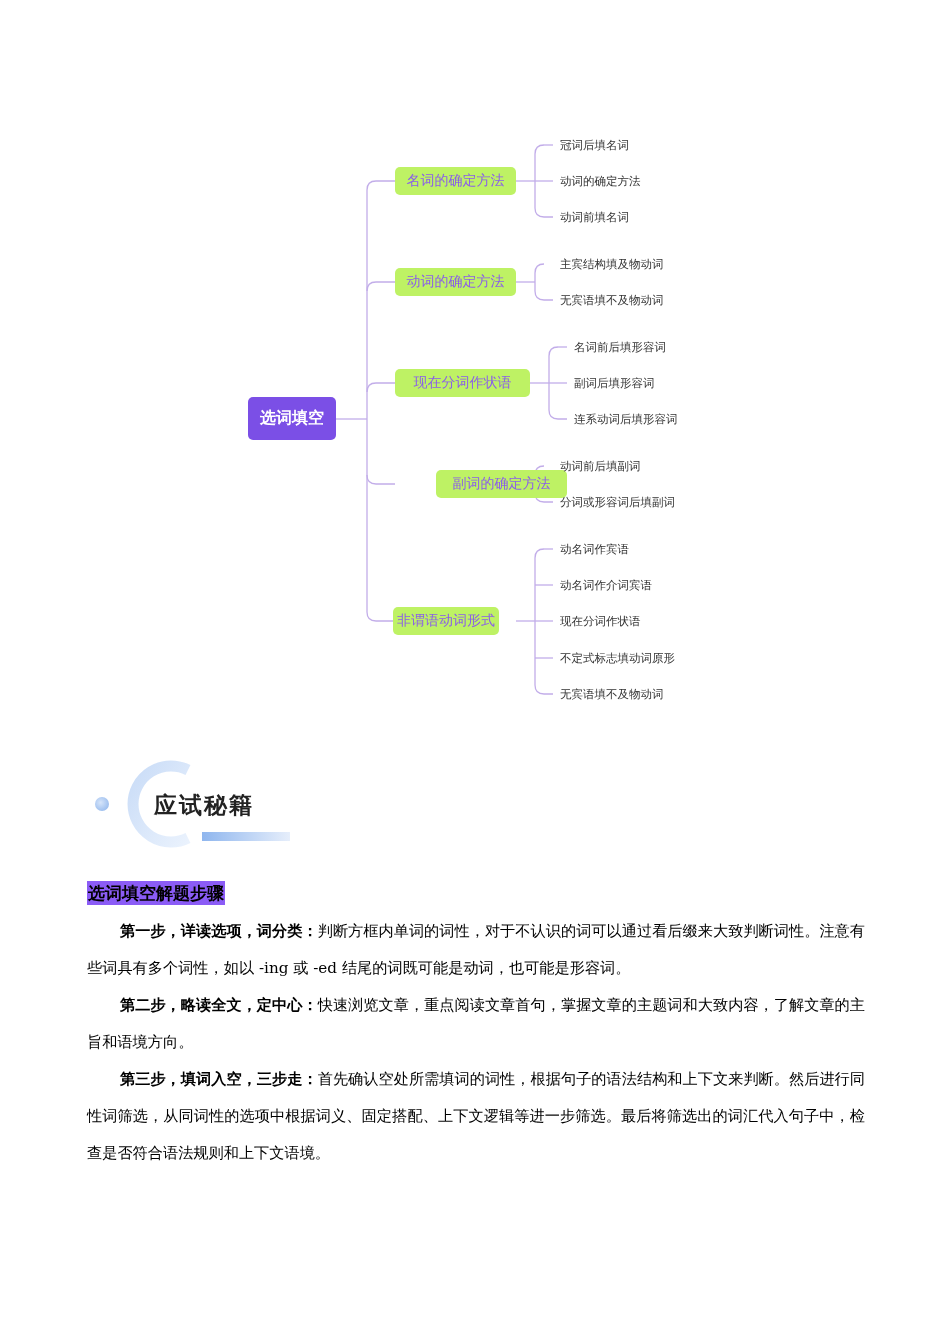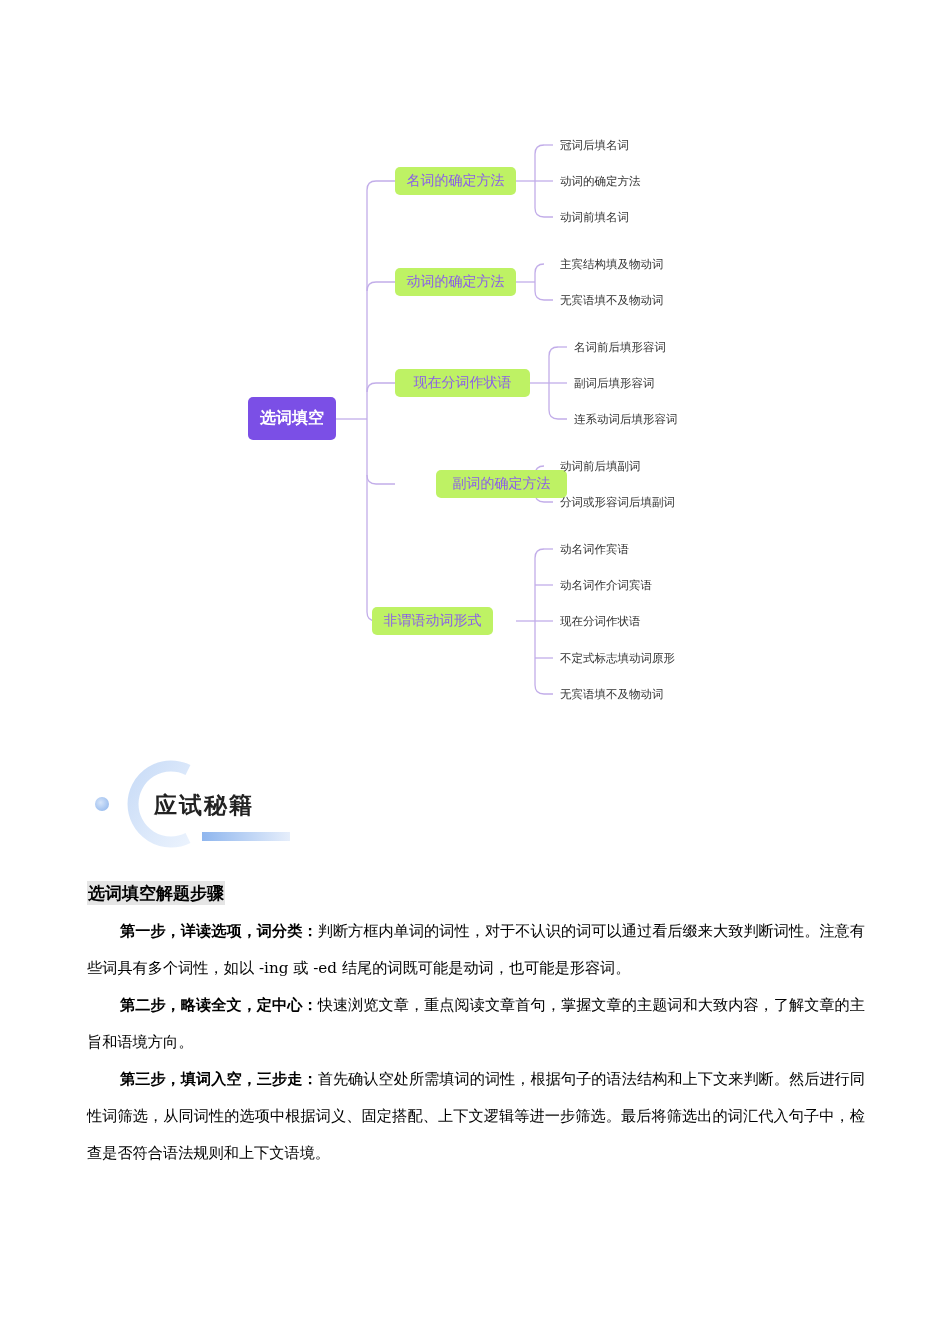--- a/index.html
+++ b/index.html
@@ -24,21 +24,21 @@
       position: absolute; font-size: 11.5px; color: #333333; white-space: nowrap;
       font-family: "DejaVu Sans", sans-serif; line-height: 14px;
     }
     .section-banner { position: absolute; left: 88px; top: 760px; width: 210px; height: 90px; }
     .banner-title {
       position: absolute; left: 154px; top: 790px; font-size: 23px; font-weight: bold; color: #222;
       font-family: "DejaVu Sans", sans-serif; letter-spacing: 2px;
     }
     .doc-heading {
       position: absolute; left: 87px; top: 881px; font-size: 17px; font-weight: bold; color: #000;
-      background: #e5e5e5; padding: 0 1px; line-height: 24px;
+      background: #8b5cf6; padding: 0 1px; line-height: 24px;
       font-family: "DejaVu Serif", serif;
     }
     .doc-body {
       position: absolute; left: 87px; top: 913px; width: 778px;
       font-family: "DejaVu Serif", serif; font-size: 15.2px; line-height: 37px; color: #000;
     }
     .doc-body p { margin: 0; text-indent: 33px; text-align: justify; }
     .doc-body b { font-weight: bold; }
   </style>
 </head>
@@ -94,21 +94,21 @@
 
   <div class="branch" style="left:395px; top:369px; width:135px;">现在分词作状语</div>
   <div class="leaf" style="left:574px; top:340px;">名词前后填形容词</div>
   <div class="leaf" style="left:574px; top:376px;">副词后填形容词</div>
   <div class="leaf" style="left:574px; top:412px;">连系动词后填形容词</div>
 
   <div class="branch" style="left:409px; top:470px; width:131px;margin-left:27px;">副词的确定方法</div>
   <div class="leaf" style="left:560px; top:459px;">动词前后填副词</div>
   <div class="leaf" style="left:560px; top:495px;">分词或形容词后填副词</div>
 
-  <div class="branch" style="left:372px; top:607px; width:121px;text-align:right;">非谓语动词形式</div>
+  <div class="branch" style="left:393px; top:607px; width:106px;text-align:right;">非谓语动词形式</div>
   <div class="leaf" style="left:560px; top:542px;">动名词作宾语</div>
   <div class="leaf" style="left:560px; top:578px;">动名词作介词宾语</div>
   <div class="leaf" style="left:560px; top:614px;">现在分词作状语</div>
   <div class="leaf" style="left:560px; top:651px;">不定式标志填动词原形</div>
   <div class="leaf" style="left:560px; top:687px;">无宾语填不及物动词</div>
 </div>
 
 <div class="section-banner">
   <svg width="210" height="90">
     <defs>

